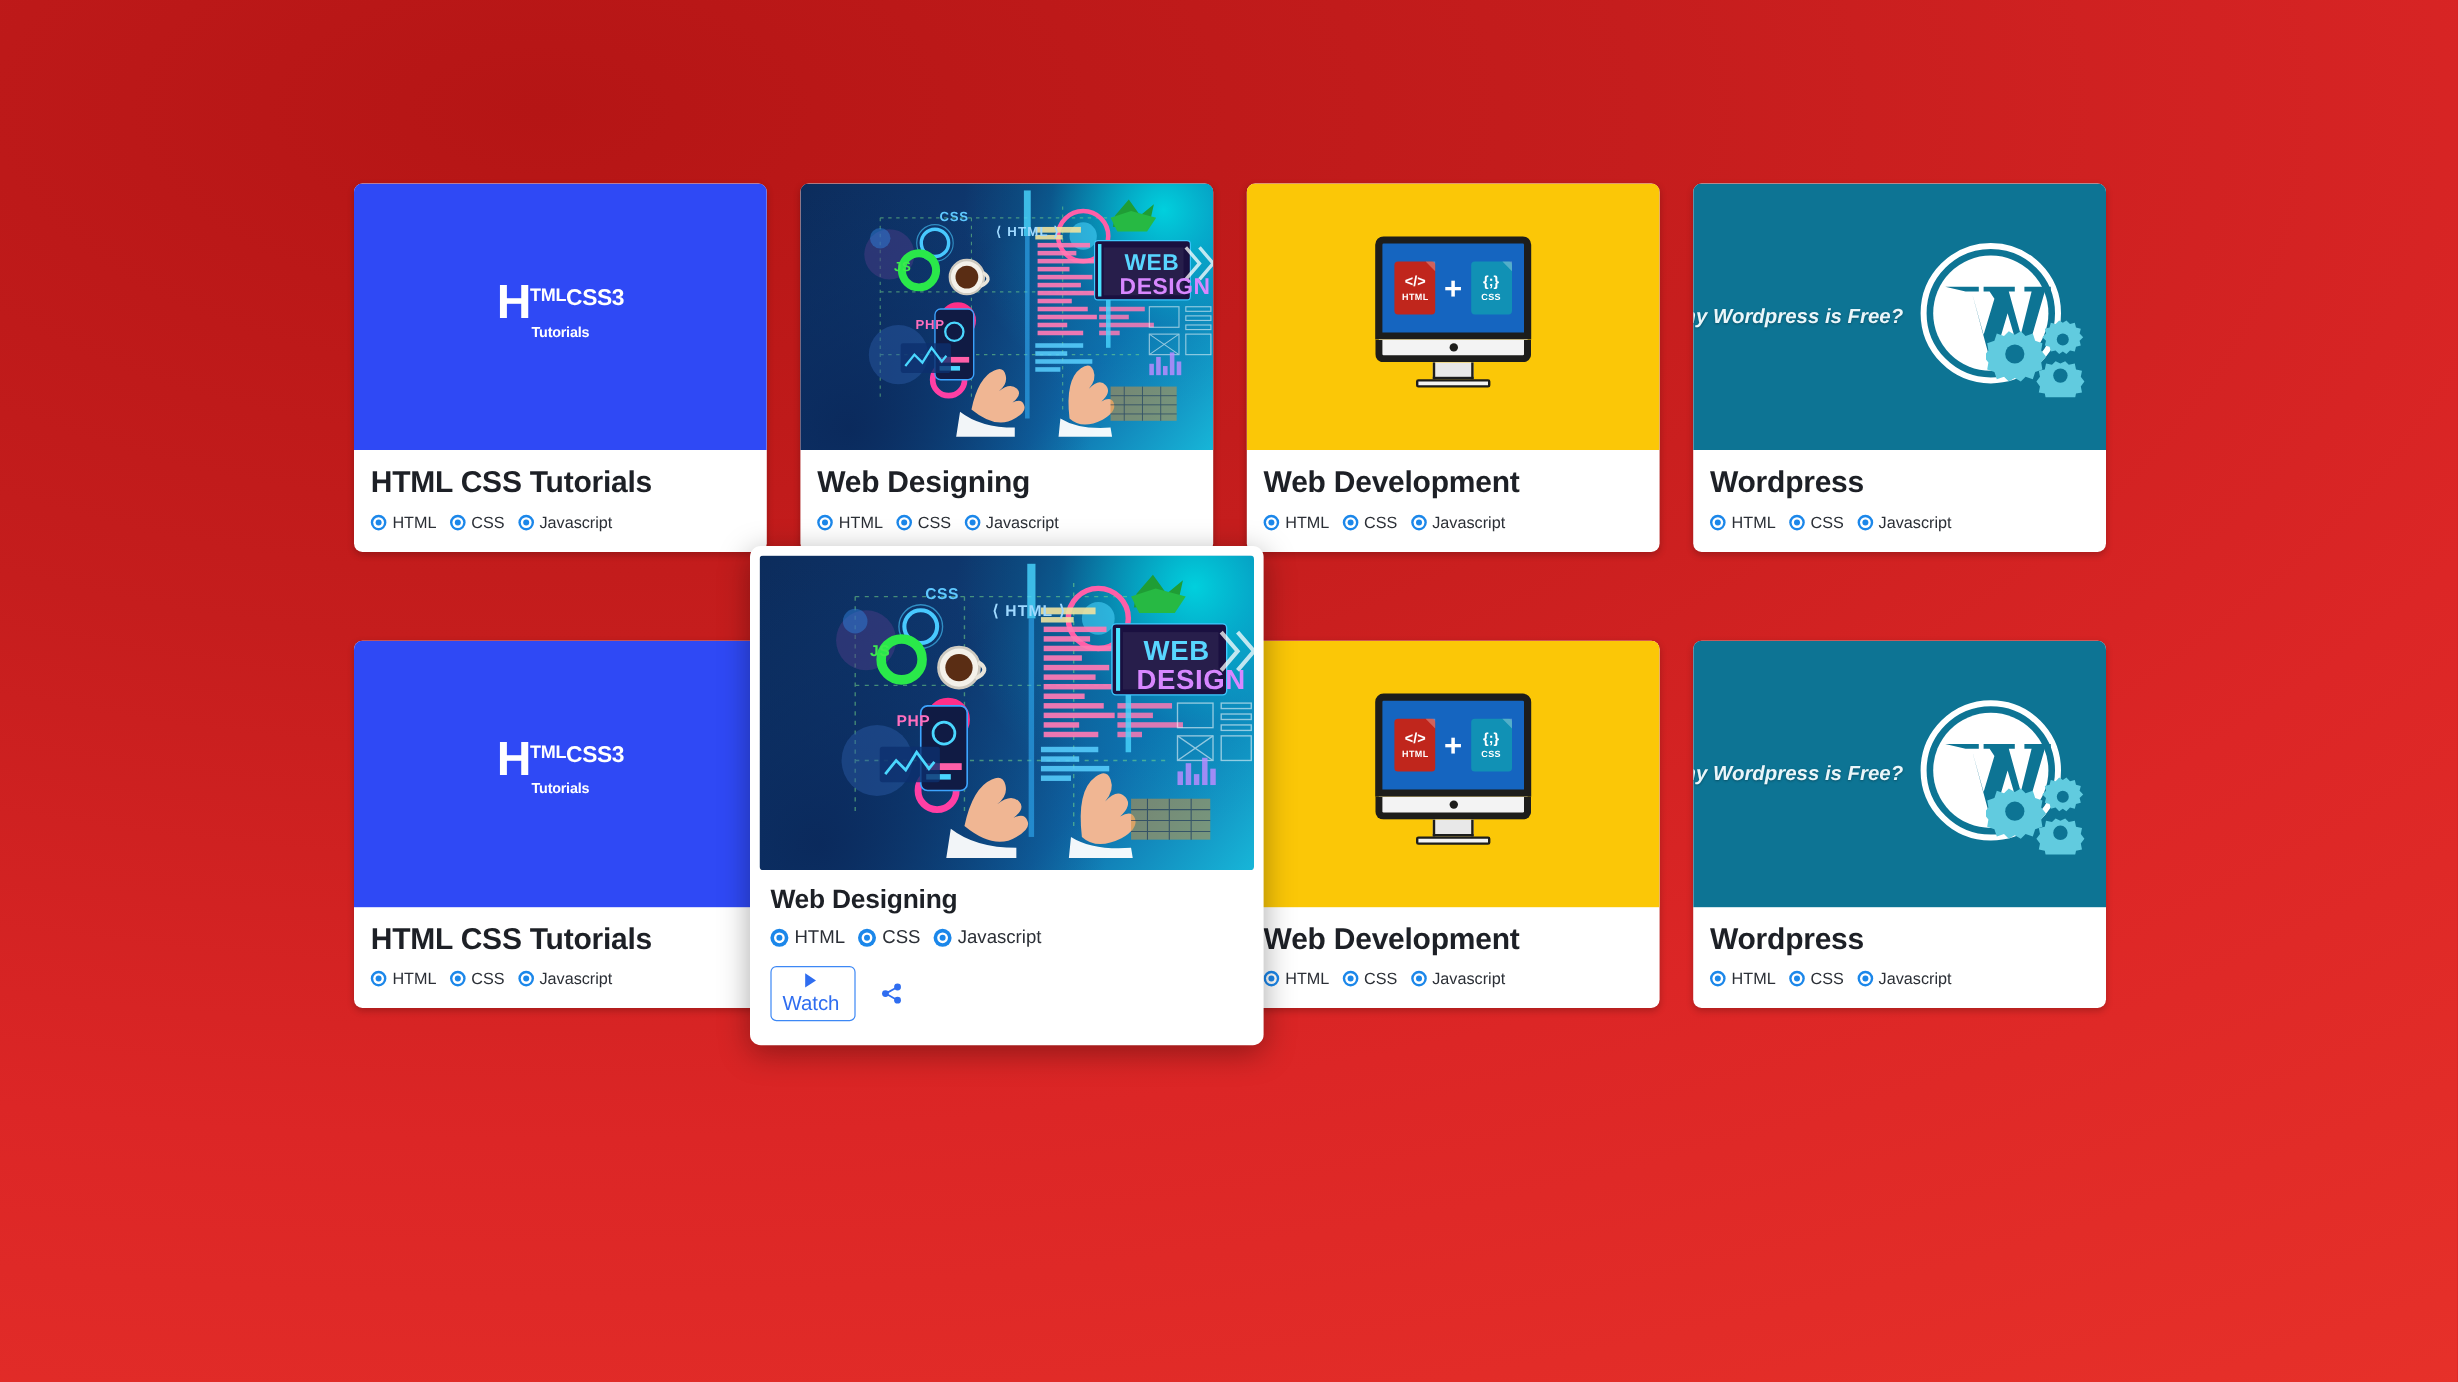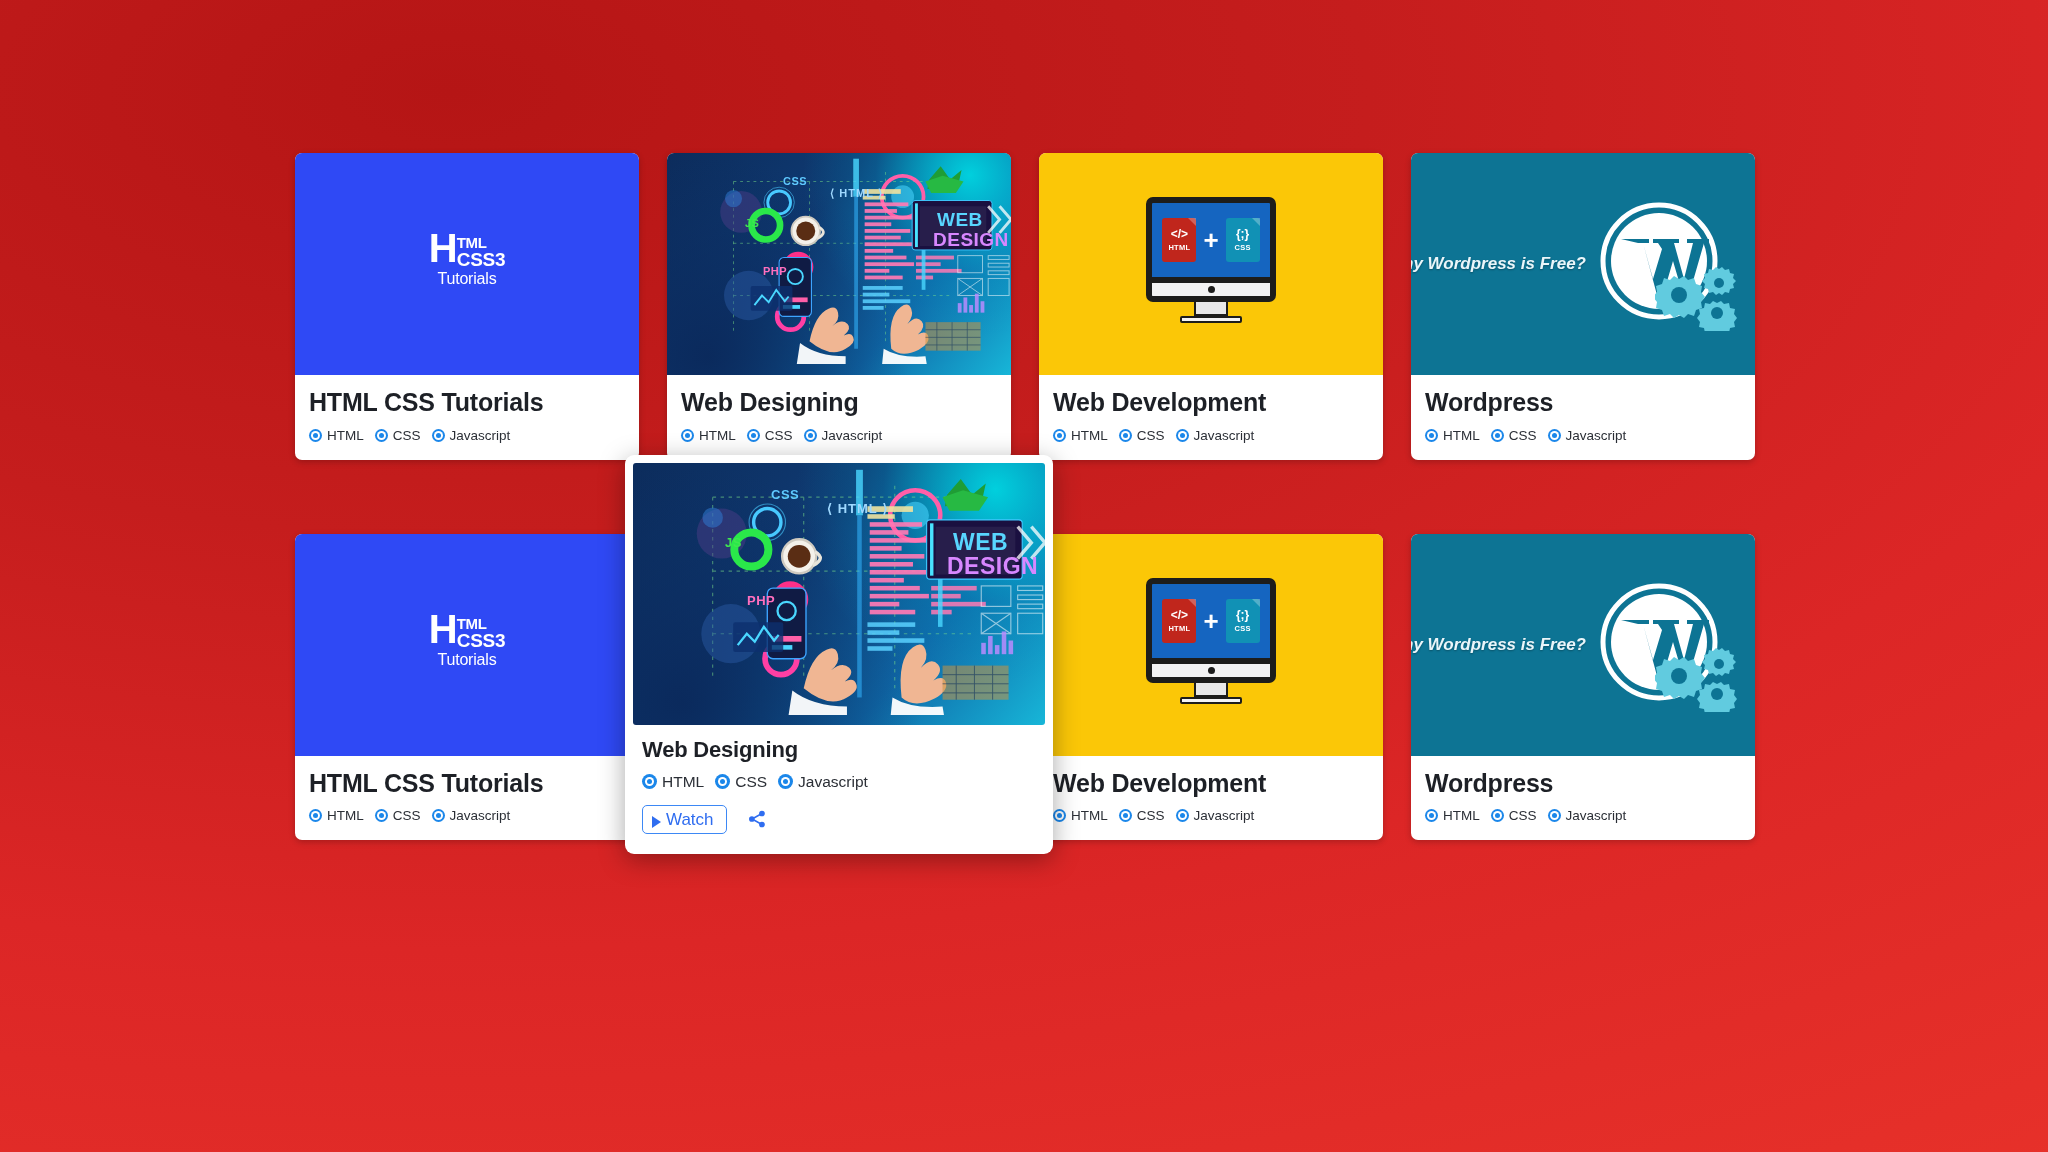--- a/index.html
+++ b/index.html
@@ -93,30 +93,31 @@
 
   
   .actions {
     margin-top: 14px;
     display: flex;
     align-items: center;
     gap: 19px;
   }
   .watch-btn {
     display: inline-flex;
-    align-items: flex-end;
+    align-items: center;
     gap: 5px;
     border: 1.4px solid #3d88f5;
     border-radius: 5px;
     padding: 5px 12px 5px 9px;
     color: #2f6df0;
     font-size: 17px;
     background: #fff;
     cursor: pointer;
     line-height: 1;
+    flex-direction: column;
   }
   .play-tri {
     width: 0; height: 0;
     border-left: 9px solid #2f6df0;
     border-top: 6px solid transparent;
     border-bottom: 6px solid transparent;
     flex: none;
   }
   .share-icon { cursor: pointer; display: block; }
 
@@ -151,24 +152,24 @@
     color: #fff;
     transform: translateY(-4px);
   }
   .logo-hc .l1 { display: flex; align-items: flex-start; }
   .logo-hc .bigH {
     font-size: 40px;
     font-weight: 700;
     line-height: .82;
     letter-spacing: -1px;
   }
-  .logo-hc .stack { display: flex; flex-direction: column; line-height: 1; padding-top: 3px; }
+  .logo-hc .stack { display: flex; flex-direction: row; line-height: 1; padding-top: 3px; }
   .logo-hc .stack .t { font-size: 15px; font-weight: 700; letter-spacing: -.3px; }
   .logo-hc .stack .c { font-size: 19px; font-weight: 700; letter-spacing: -.3px; }
-  .logo-hc .tut { font-size: 16px; font-weight: 400; margin-top: 1px; letter-spacing: -.2px; }
+  .logo-hc .tut { font-size: 12px; font-weight: 700; margin-top: 1px; letter-spacing: -.2px; }
 
   
   .thumb-webdesign {
     background:
       radial-gradient(circle at 88% 10%, rgba(0,214,225,.95) 0%, rgba(0,160,200,.25) 26%, rgba(0,0,0,0) 46%),
       radial-gradient(circle at 12% 92%, rgba(10,40,90,.9) 0%, rgba(10,40,90,0) 55%),
       linear-gradient(130deg, #0c2c5c 0%, #0f3a72 38%, #0f68a8 70%, #17b6d8 100%);
   }
   .wd-layer { position: absolute; inset: 0; }
   .wd-txt { position: absolute; font-weight: bold; letter-spacing: .5px; }

